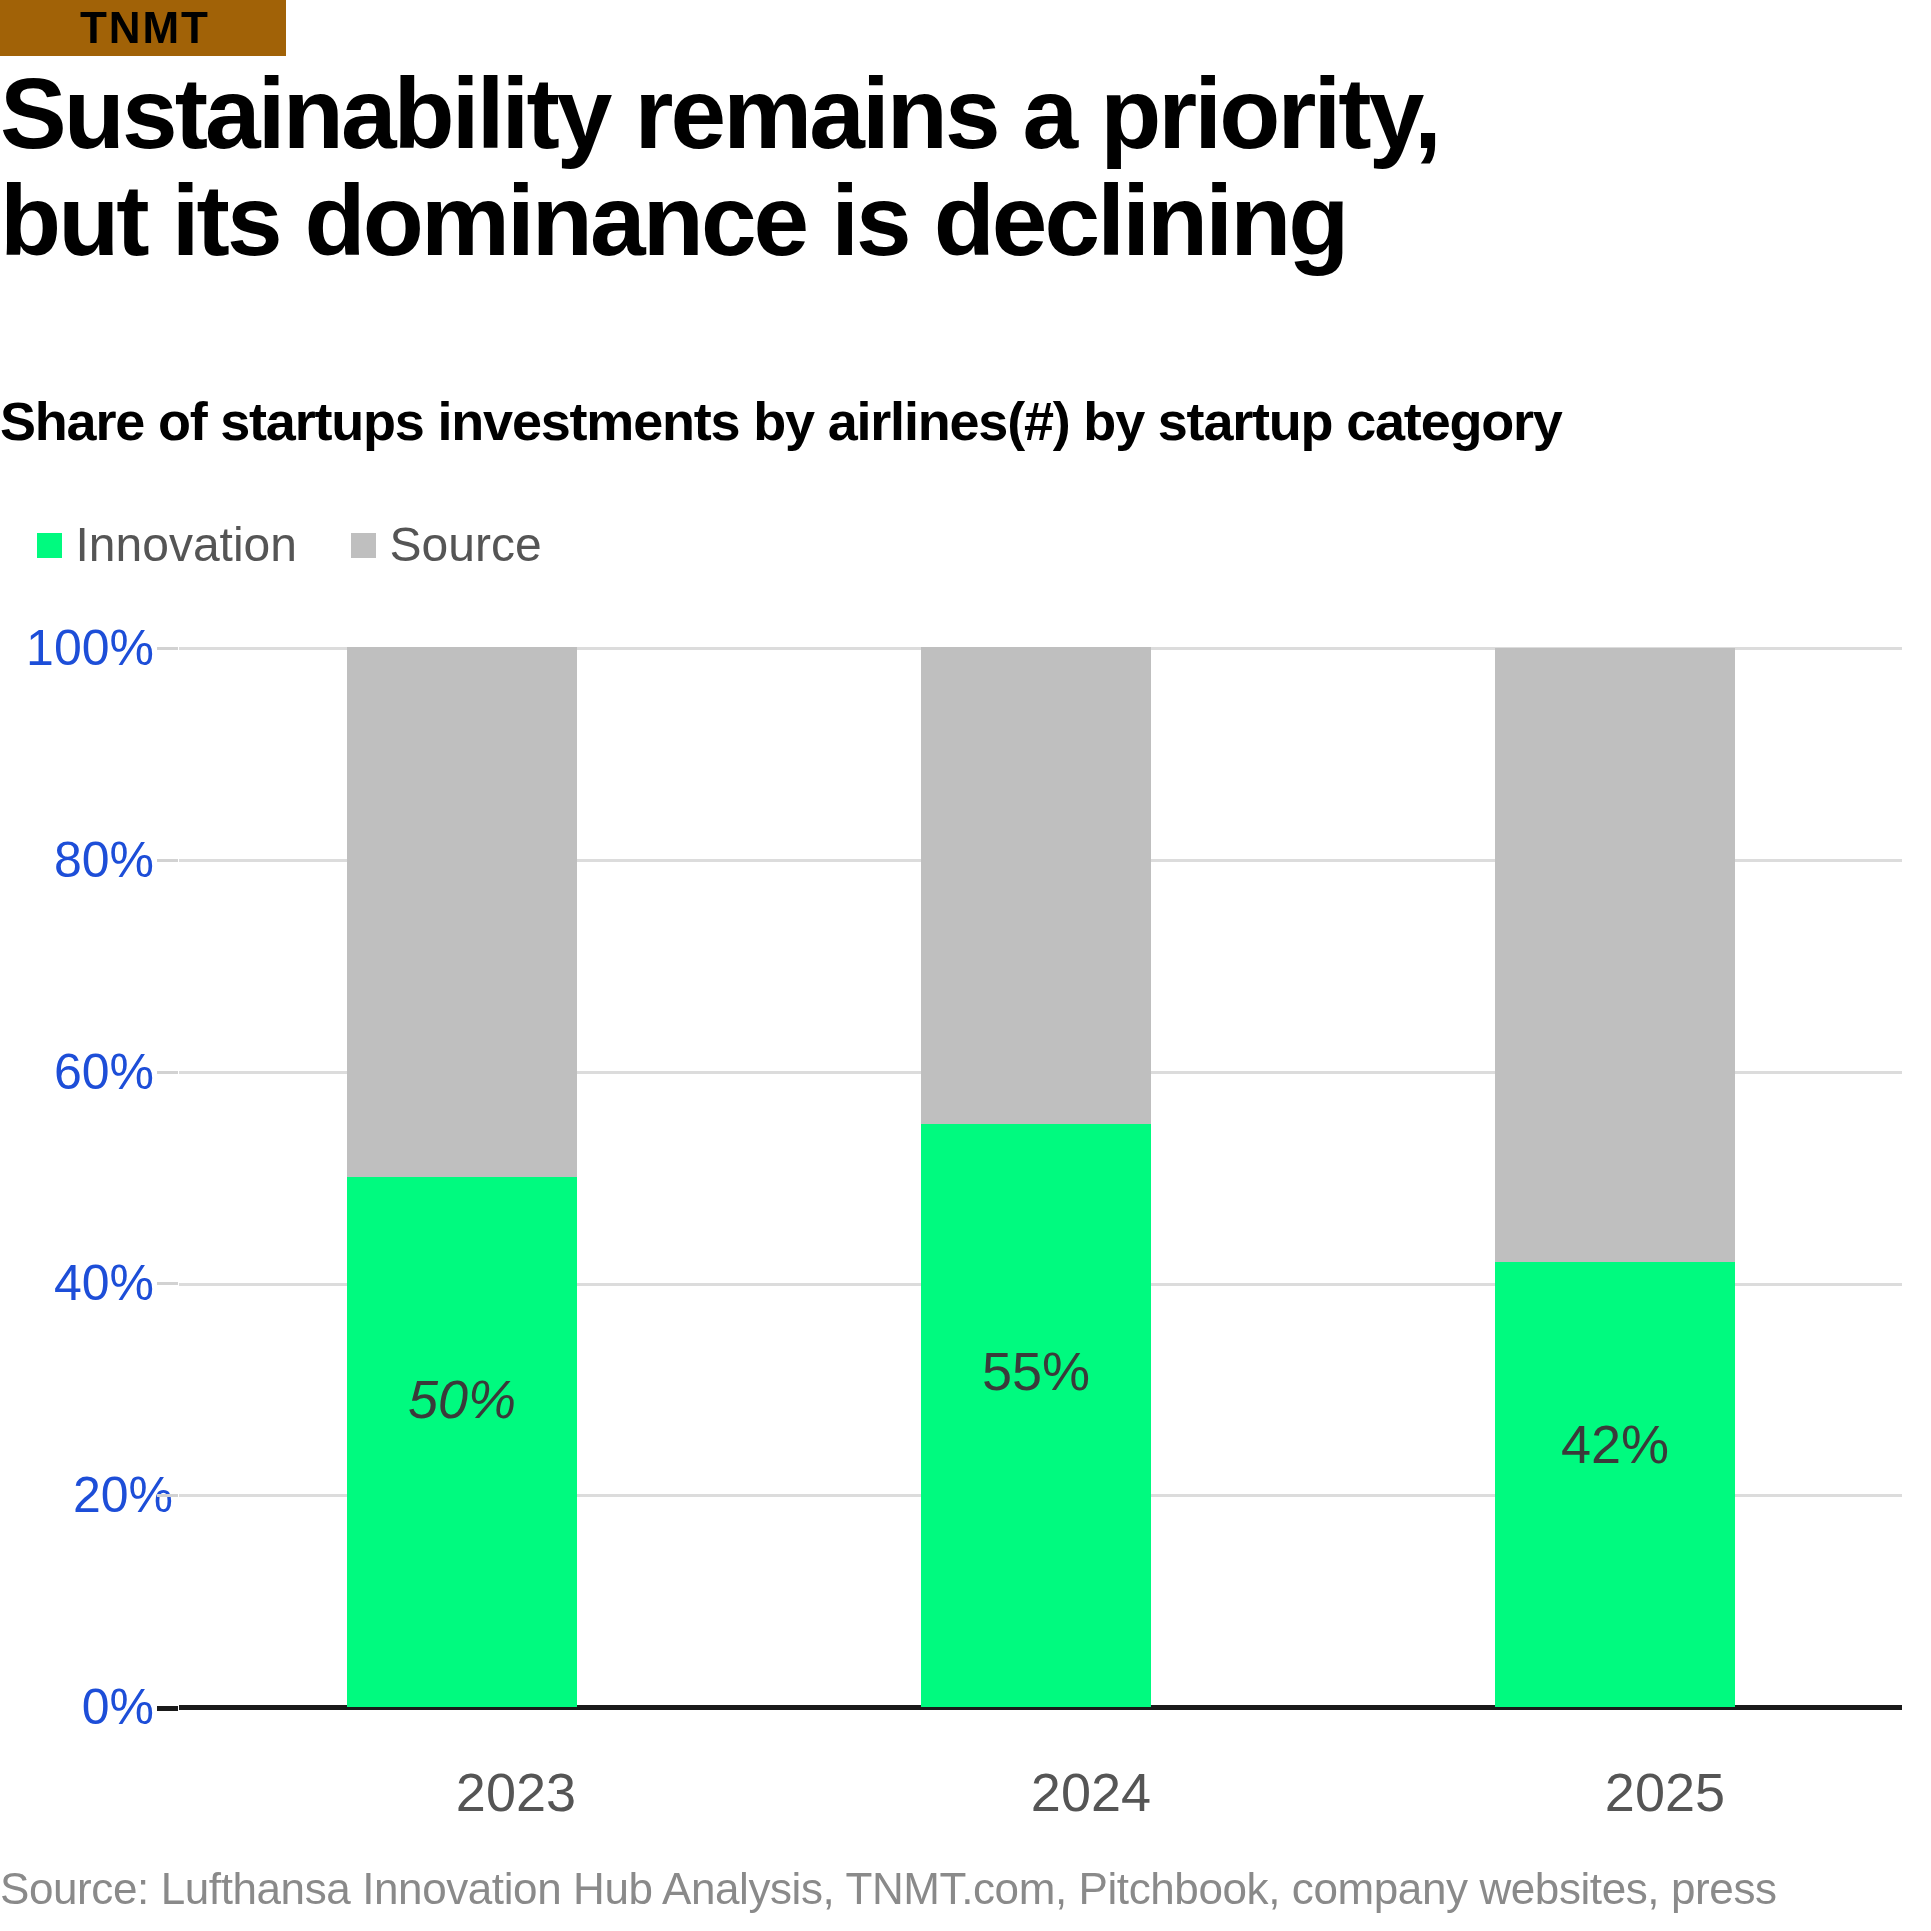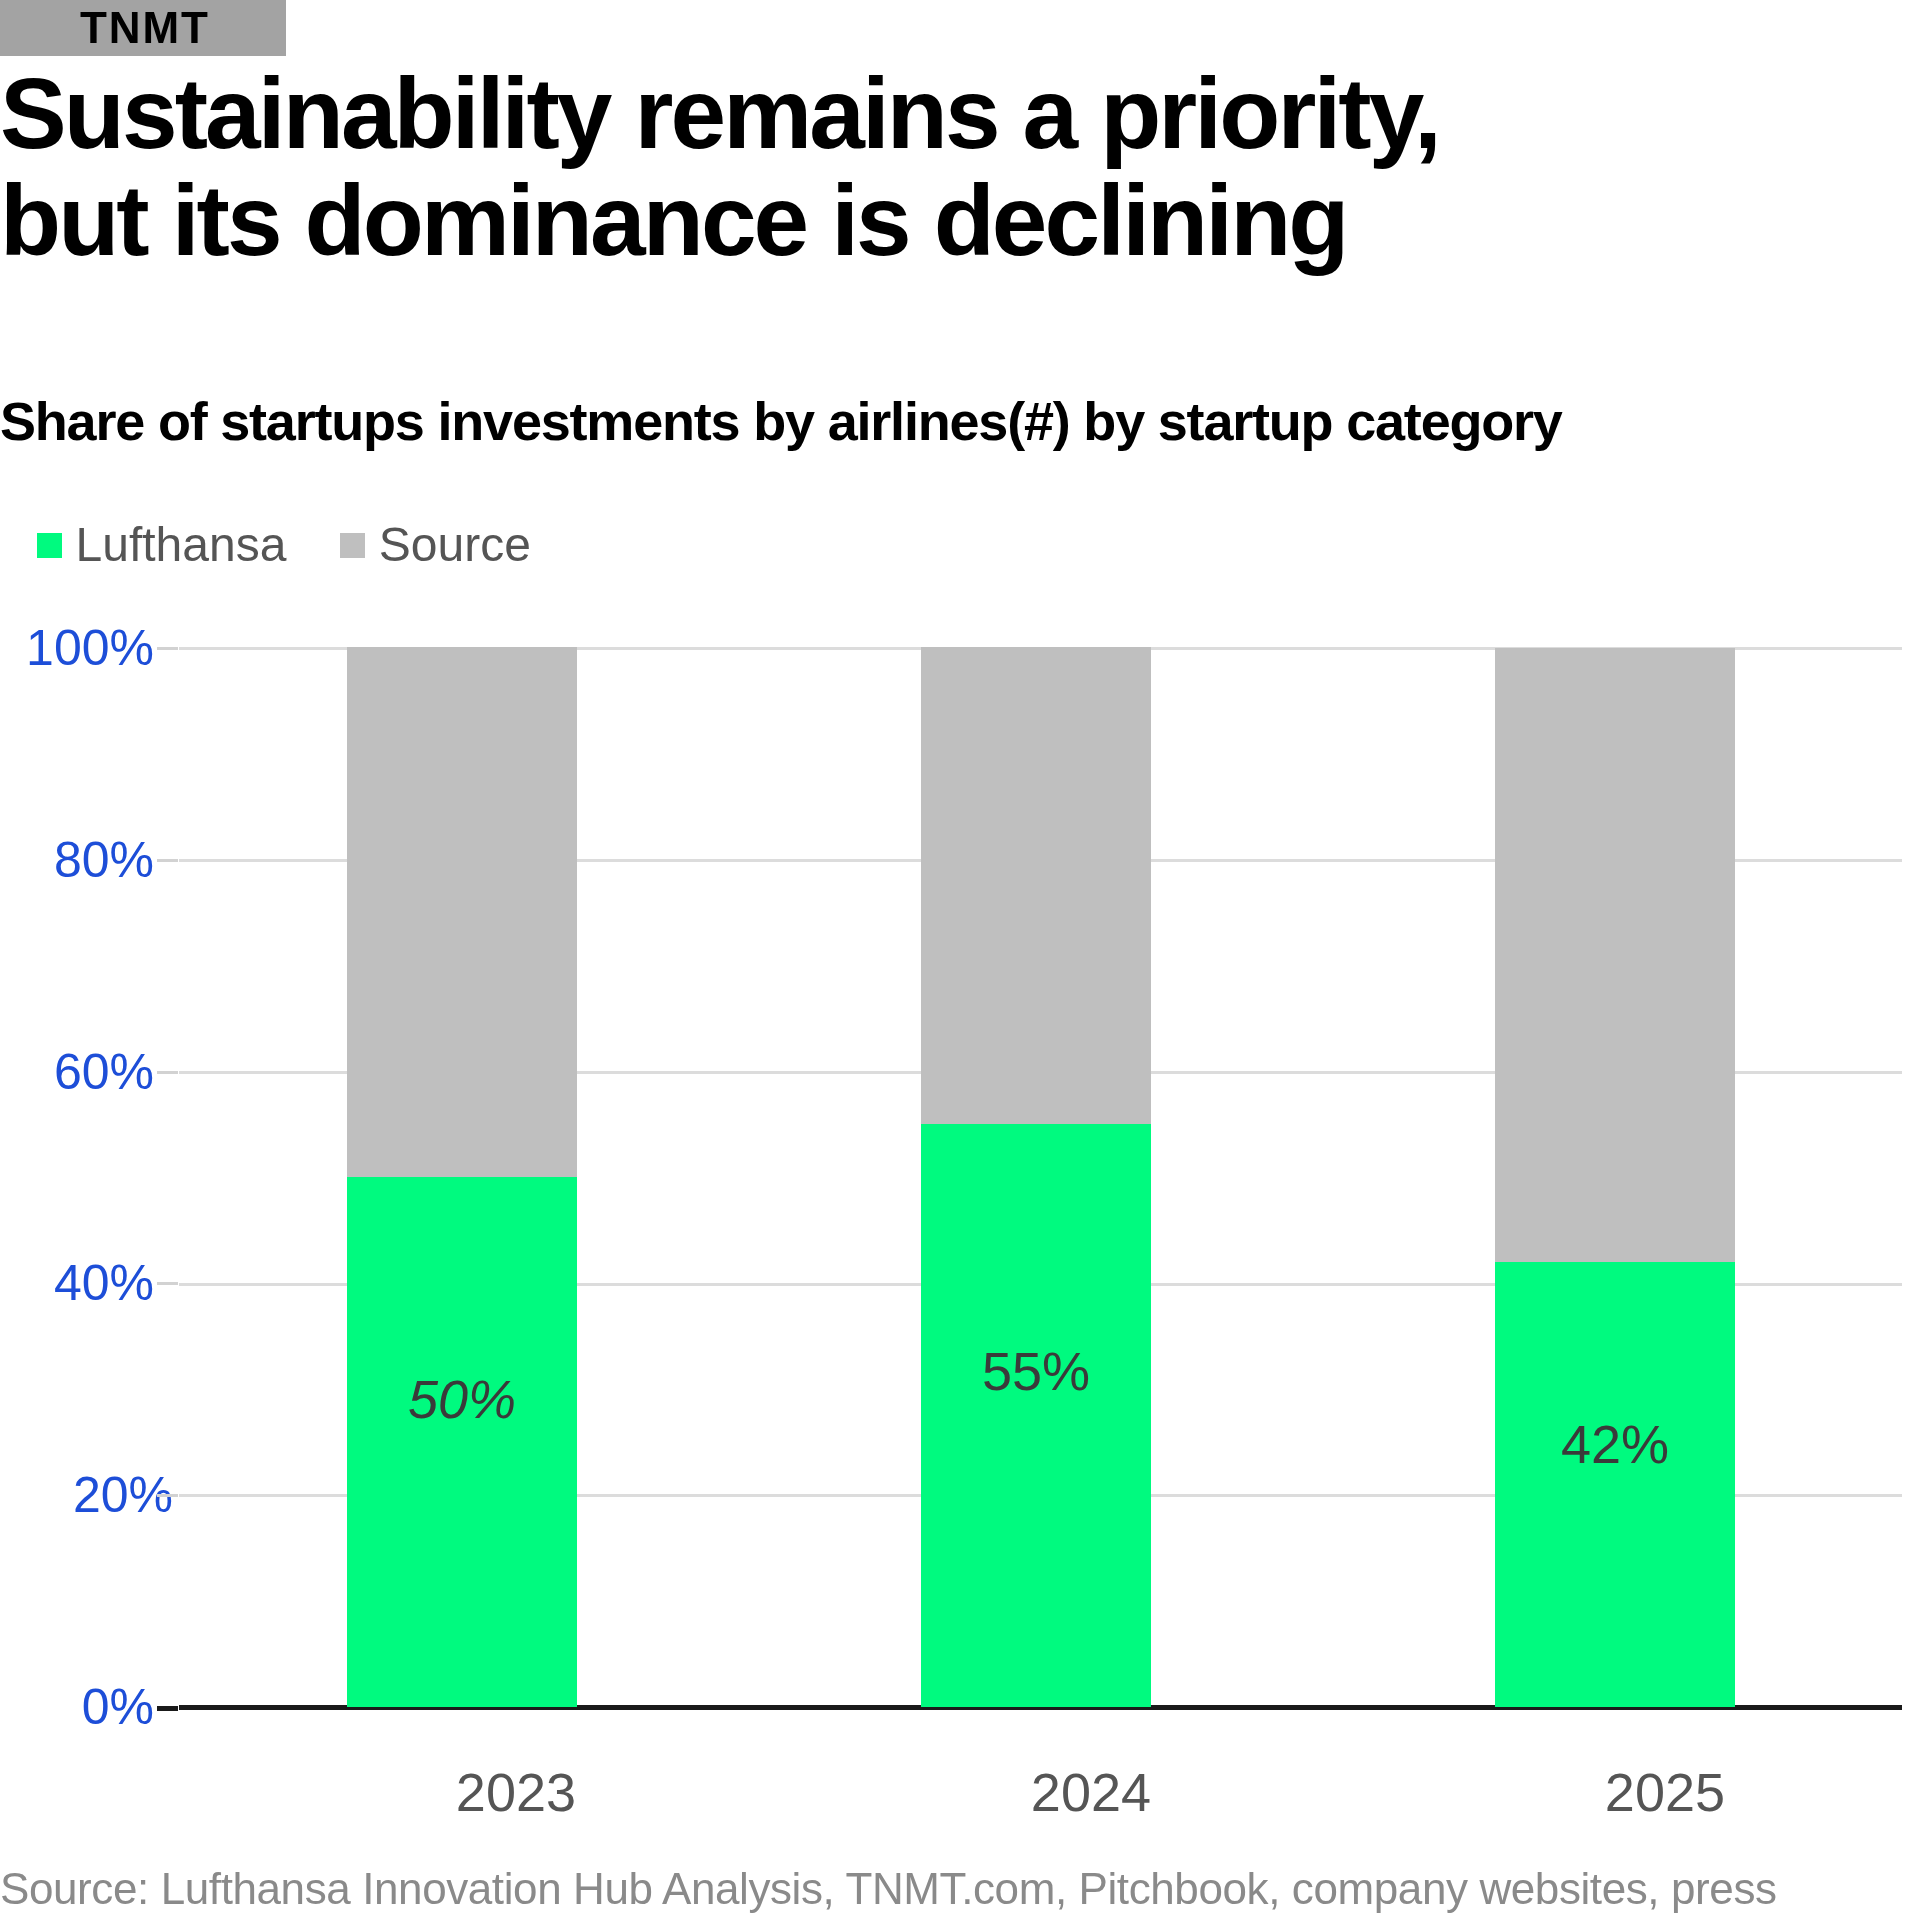--- a/index.html
+++ b/index.html
@@ -8,21 +8,21 @@
     background: #ffffff;
     font-family: "Liberation Sans", sans-serif;
     overflow: hidden;
   }
   .page { position: relative; width: 1931px; height: 1931px; }
 
   
   .logo-box {
     position: absolute; left: 0; top: 0;
     width: 286px; height: 56px;
-    background: #a3a3a3;
+    background: #a16207;
     display: flex; align-items: center; justify-content: center;
   }
   .logo-text {
     font-family: "Liberation Sans", sans-serif;
     font-size: 44px; font-weight: 700; color: #000000;
     letter-spacing: 1.9px; line-height: 1;
     padding-left: 9.7px; padding-right: 5.8px;
   }
 
   
@@ -115,21 +115,21 @@
   <div class="title">
     <div>Sustainability remains a priority,</div>
     <div>but its dominance is declining</div>
   </div>
 
   <div class="subtitle">Share of startups investments by airlines(#) by startup category</div>
 
   <div class="legend">
     <div class="legend-item">
       <span class="legend-swatch" style="background:#00FA7F"></span>
-      <span class="legend-label">Lufthansa</span>
+      <span class="legend-label">Innovation</span>
     </div>
     <div class="legend-item">
       <span class="legend-swatch" style="background:#bfbfbf"></span>
       <span class="legend-label">Source</span>
     </div>
   </div>
 
   <div class="chart">
     <div class="plot" id="plot">
         <div class="axis-zero" style="top: 1057px;"></div>

